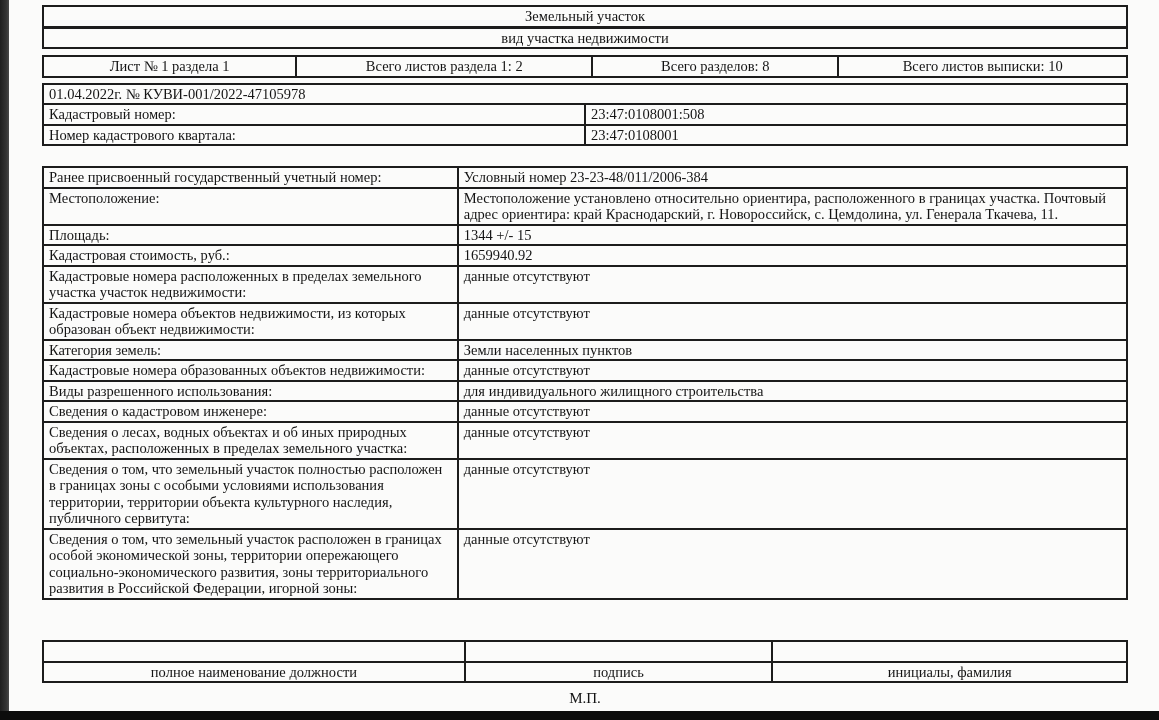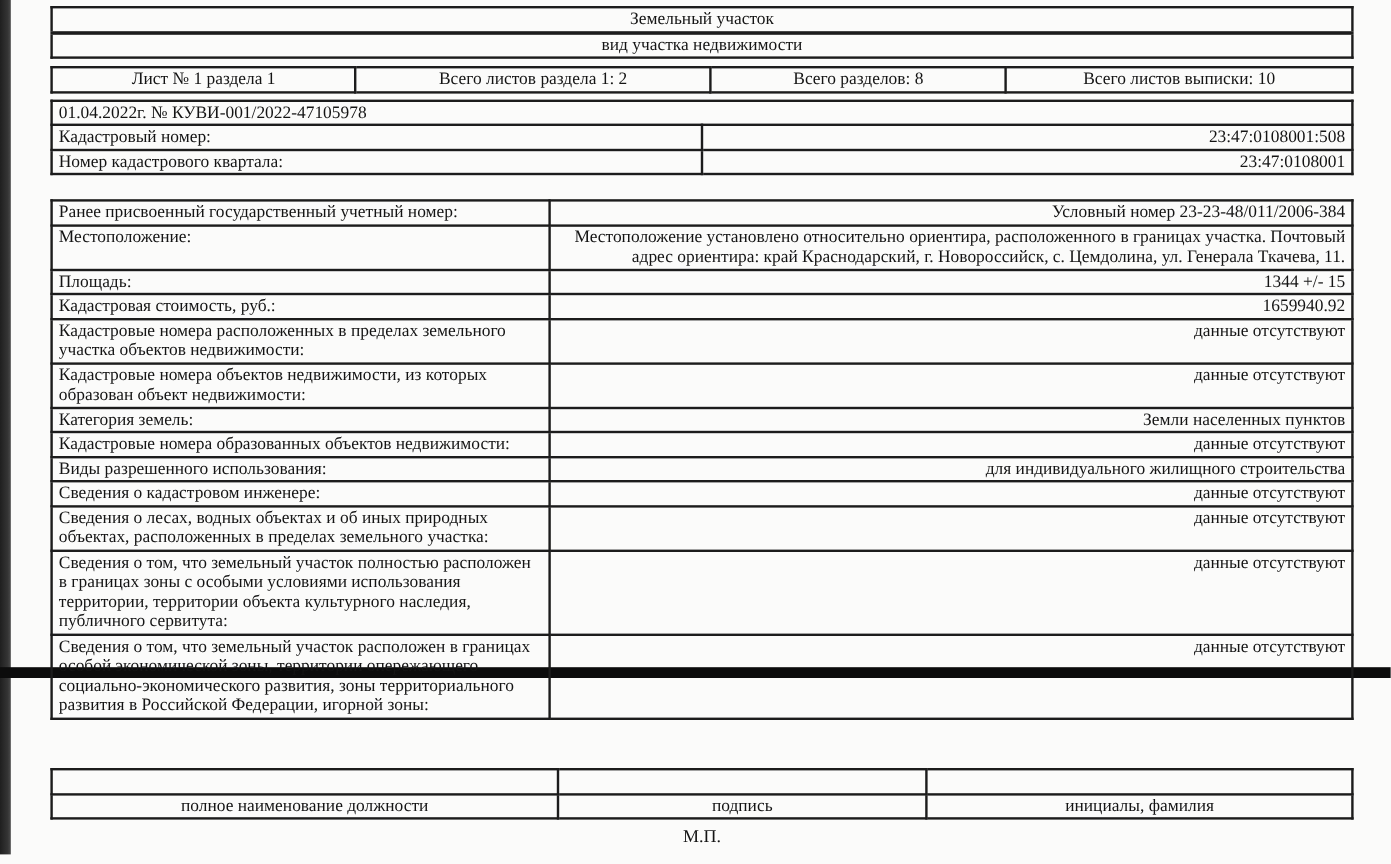--- a/index.html
+++ b/index.html
@@ -5,21 +5,21 @@
   html, body {
     margin: 0;
     padding: 0;
     width: 1159px;
     height: 720px;
     background: #fbfbfa;
     font-family: "Liberation Serif", "DejaVu Serif", serif;
     color: #141414;
     overflow: hidden;
   }
-  .page { position: relative; width: 1159px; height: 565px; background: #fbfbfa; }
+  .page { position: relative; width: 1159px; height: 720px; background: #fbfbfa; }
   .scan-edge-left {
     position: absolute; left: 0; top: 0; width: 9px; height: 712px;
     background: linear-gradient(90deg, #1f1f1f 0%, #343434 70%, #4a4a4a 100%);
   }
   .scan-edge-bottom {
     position: absolute; left: 0; bottom: 0; width: 1159px; height: 9px;
     background: #0c0c0c;
   }
   .doc { position: absolute; left: 42px; top: 5px; width: 1086px; }
   table { border-collapse: collapse; width: 100%; table-layout: fixed; }
@@ -32,21 +32,21 @@
     overflow: hidden;
   }
   .t-header { margin-bottom: 6px; }
   .t-header td { text-align: center; }
   .t-header tr:first-child td { border-bottom-width: 3px; }
   .t-sheets { margin-bottom: 5px; }
   .t-sheets td { text-align: center; }
   .t-reg { margin-bottom: 20px; }
   .t-details { margin-bottom: 40px; }
   .col-label { width: 38%; }
-  .col-value { width: 62%; text-align: right; }
+  .col-value { width: 62%; }
   .t-sign td { text-align: center; }
   .t-sign .empty-row td { height: 17px; }
   .sig-col1 { width: 39.1%; }
   .sig-col2 { width: 28.2%; }
   .sig-col3 { width: 32.7%; }
   .stamp {
     text-align: center;
     font-size: 15px;
     margin-top: 7px;
   }
@@ -110,21 +110,21 @@
       </tr>
       <tr>
         <td class="col-label">Площадь:</td>
         <td class="col-value">1344 +/- 15</td>
       </tr>
       <tr>
         <td class="col-label">Кадастровая стоимость, руб.:</td>
         <td class="col-value">1659940.92</td>
       </tr>
       <tr>
-        <td class="col-label">Кадастровые номера расположенных в пределах земельного участка объектов недвижимости:</td>
+        <td class="col-label">Кадастровые номера расположенных в пределах земельного участка участок недвижимости:</td>
         <td class="col-value">данные отсутствуют</td>
       </tr>
       <tr>
         <td class="col-label">Кадастровые номера объектов недвижимости, из которых образован объект недвижимости:</td>
         <td class="col-value">данные отсутствуют</td>
       </tr>
       <tr>
         <td class="col-label">Категория земель:</td>
         <td class="col-value">Земли населенных пунктов</td>
       </tr>

